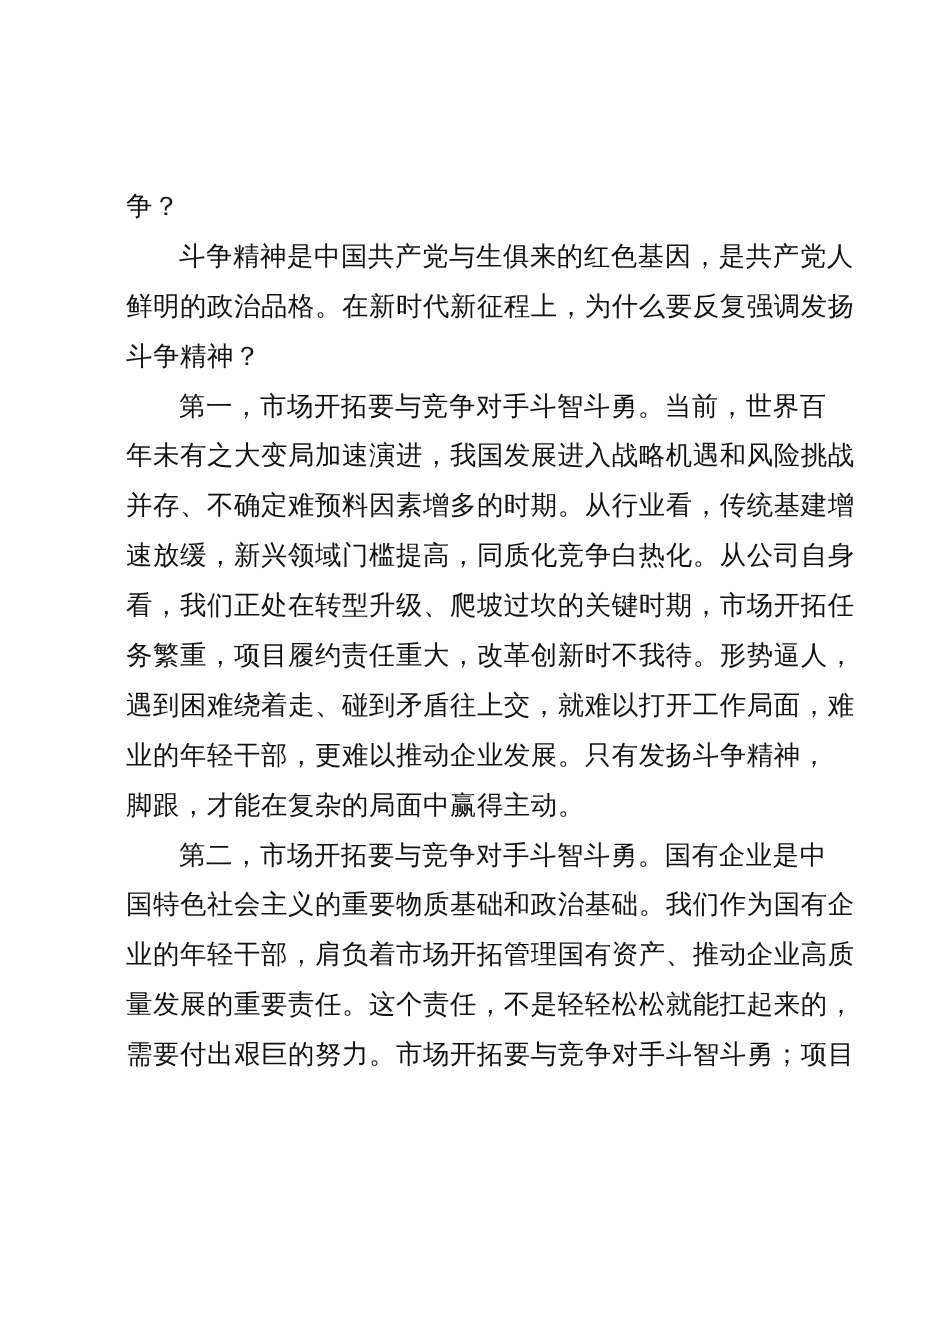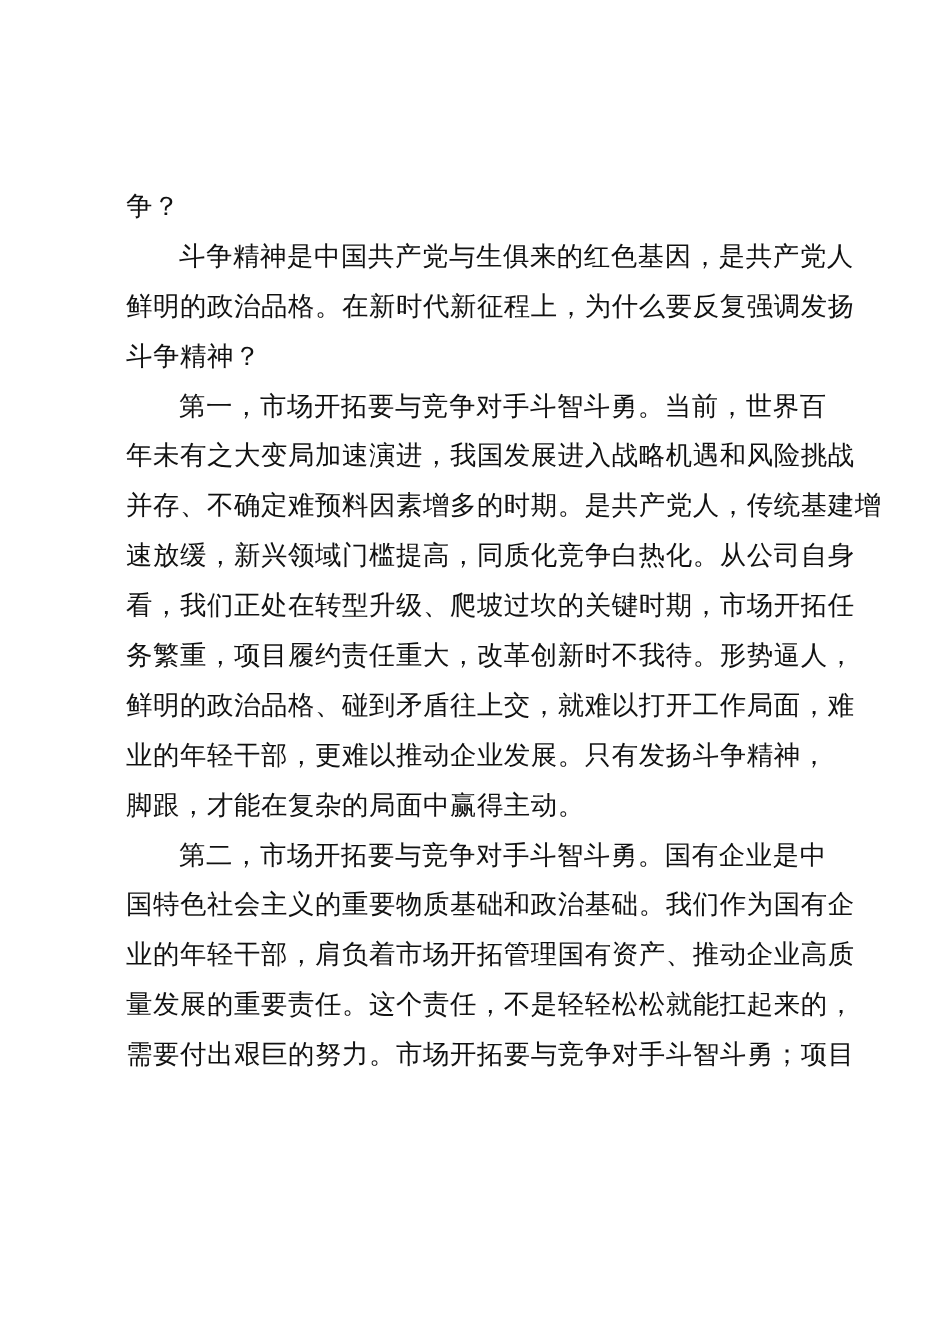--- a/index.html
+++ b/index.html
@@ -21,25 +21,25 @@
 </head>
 <body>
 
 <div class="page">
   <span class="line">争？</span>
   <span class="line indent">斗争精神是中国共产党与生俱来的红色基因，是共产党人</span>
   <span class="line">鲜明的政治品格。在新时代新征程上，为什么要反复强调发扬</span>
   <span class="line">斗争精神？</span>
   <span class="line indent">第一，市场开拓要与竞争对手斗智斗勇。当前，世界百</span>
   <span class="line">年未有之大变局加速演进，我国发展进入战略机遇和风险挑战</span>
-  <span class="line">并存、不确定难预料因素增多的时期。是共产党人，传统基建增</span>
+  <span class="line">并存、不确定难预料因素增多的时期。从行业看，传统基建增</span>
   <span class="line">速放缓，新兴领域门槛提高，同质化竞争白热化。从公司自身</span>
   <span class="line">看，我们正处在转型升级、爬坡过坎的关键时期，市场开拓任</span>
   <span class="line">务繁重，项目履约责任重大，改革创新时不我待。形势逼人，</span>
-  <span class="line">鲜明的政治品格、碰到矛盾往上交，就难以打开工作局面，难</span>
+  <span class="line">遇到困难绕着走、碰到矛盾往上交，就难以打开工作局面，难</span>
   <span class="line">业的年轻干部，更难以推动企业发展。只有发扬斗争精神，</span>
   <span class="line">脚跟，才能在复杂的局面中赢得主动。</span>
   <span class="line indent">第二，市场开拓要与竞争对手斗智斗勇。国有企业是中</span>
   <span class="line">国特色社会主义的重要物质基础和政治基础。我们作为国有企</span>
   <span class="line">业的年轻干部，肩负着市场开拓管理国有资产、推动企业高质</span>
   <span class="line">量发展的重要责任。这个责任，不是轻轻松松就能扛起来的，</span>
   <span class="line">需要付出艰巨的努力。市场开拓要与竞争对手斗智斗勇；项目</span>
 </div>
 
 </body></html>

